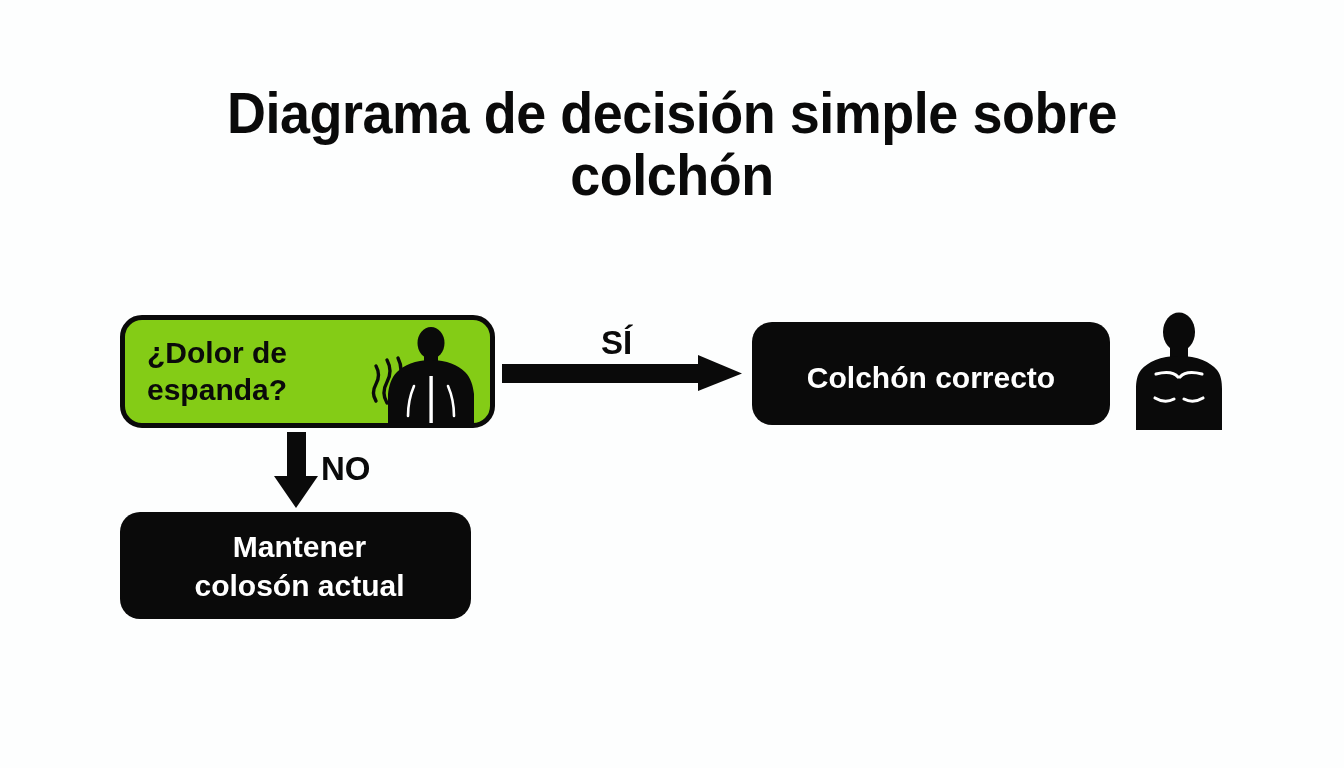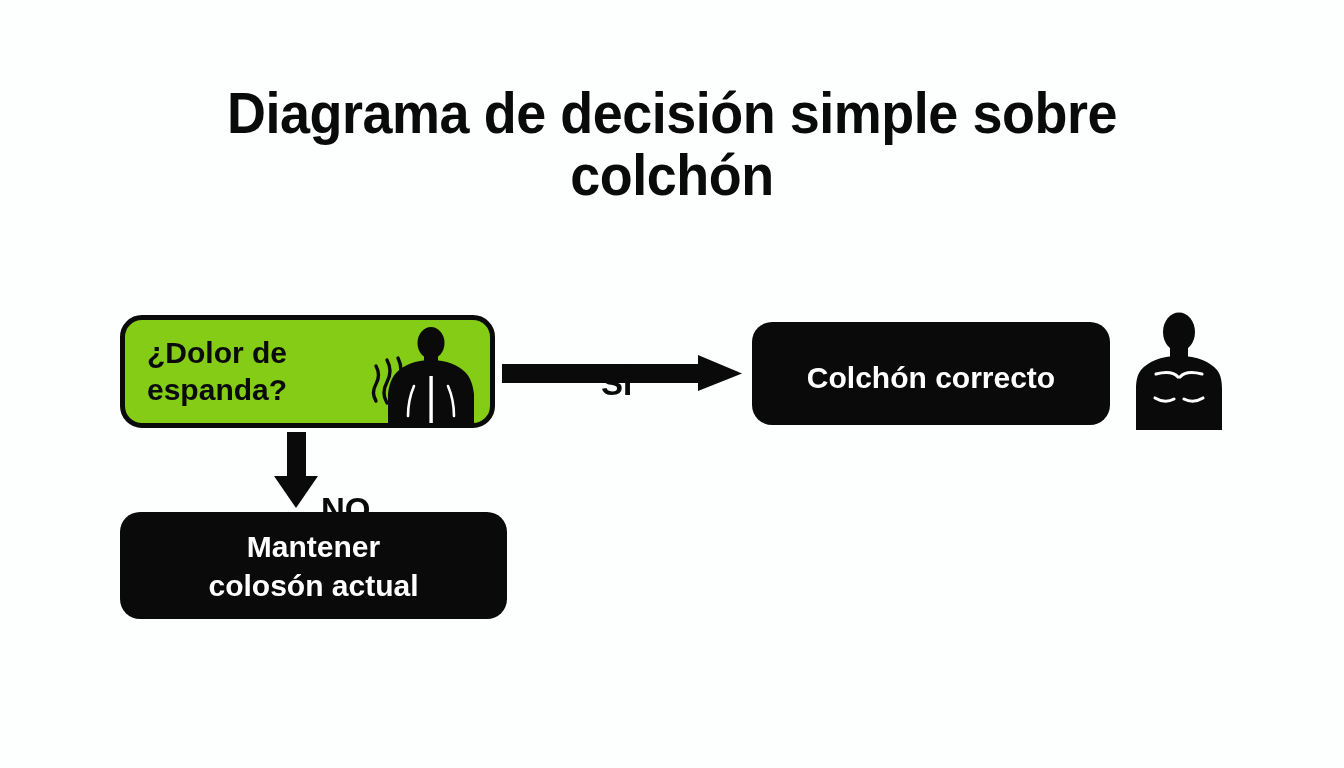--- a/index.html
+++ b/index.html
@@ -81,22 +81,23 @@
   }
   .box-solid .label {
     color: #ffffff;
     font-weight: 700;
     white-space: pre-line;
   }
 
   #box-keep {
     left: 120px;
     top: 512px;
-    width: 387px;
+    width: 343px;
     height: 107px;
+    padding-left: 8px;
   }
   #box-keep .label {
     font-size: 30px;
     line-height: 1.3;
   }
 
   #box-correct {
     left: 752px;
     top: 322px;
     width: 358px;
@@ -131,21 +132,20 @@
     top: 432px;
     width: 52px;
     height: 76px;
   }
 
   
   .edge-label {
     position: absolute;
     font-weight: 700;
     color: #0a0a0a;
-    margin-top: 41px;
   }
   #label-si {
     left: 601px;
     top: 324px;
     font-size: 33px;
   }
   #label-no {
     left: 321px;
     top: 450px;
     font-size: 33px;

